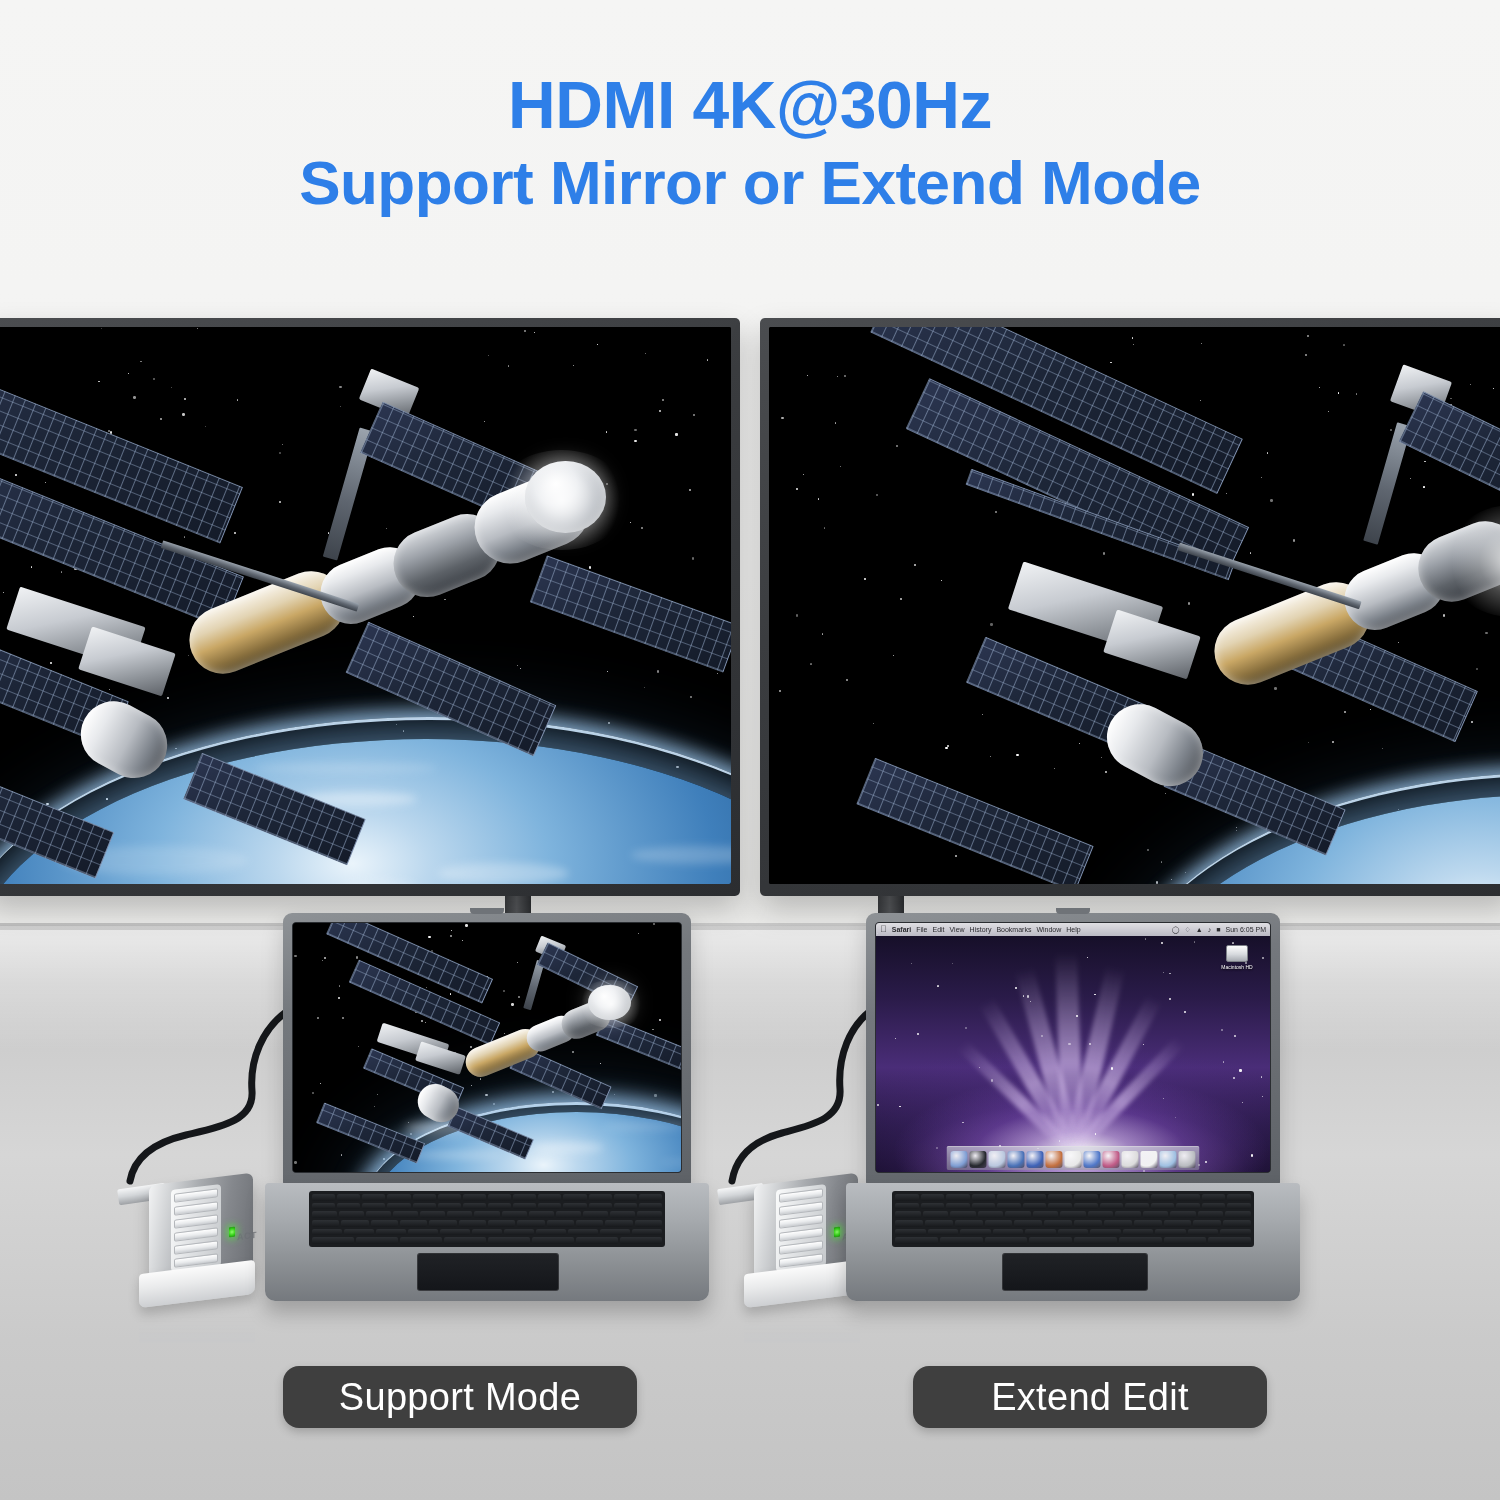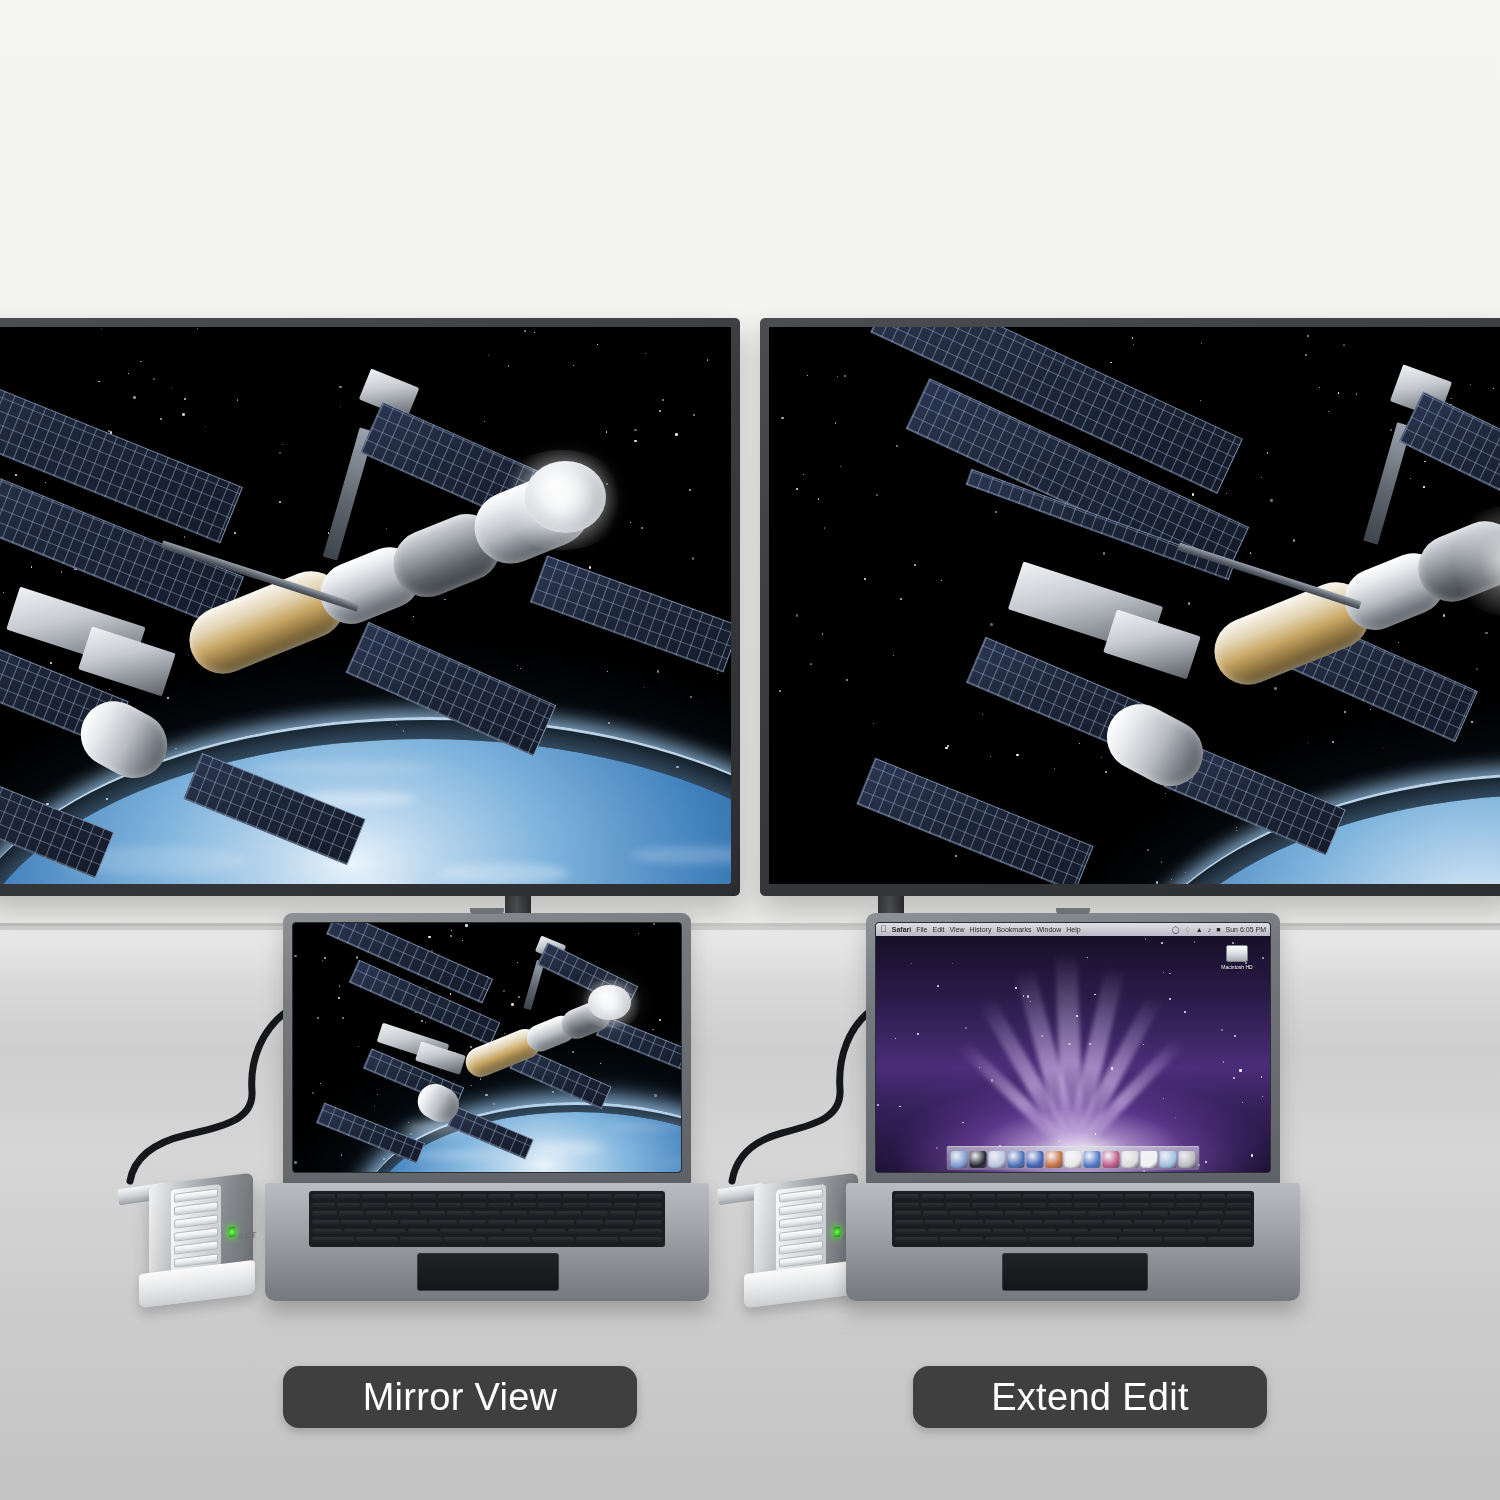--- a/index.html
+++ b/index.html
@@ -279,20 +279,24 @@
 </head>
 <body>
 
 <div id="stage">
 
   <div class="wall"></div>
   <div class="desk"></div>
   <div class="desk-edge"></div>
   <div class="desk-sheen"></div>
 
+  <div class="headline">
+    <span class="l1">HDMI 4K@30Hz</span>
+    <span class="l2">Support Mirror or Extend Mode</span>
+  </div>
 
   <div class="mon-neck" id="neck-left"></div>
   <div class="mon-neck" id="neck-right"></div>
 
   <div class="monitor" id="monitor-left">
     <div class="screen">
       <div class="space">
         <div class="stars">
             <i class="star" style="left:11.27%;top:67.30%;width:2.46px;height:2.46px;opacity:0.70;"></i>
             <i class="star" style="left:15.57%;top:18.76%;width:2.34px;height:2.34px;opacity:0.85;"></i>
@@ -1076,19 +1080,19 @@
             <span class="key"></span>
             <span class="key"></span>
           </div>
         </div>
       <div class="trackpad" style="left:156px; top:70px; width:146px; height:38px;"></div>
     </div>
     <div class="notch" style="left:190px; top:-5px;"></div>
   </div>
 
   <div class="pill" id="pill-mirror">
-    <span>Mirror View</span>
+    <span>Support Mode</span>
   </div>
   <div class="pill" id="pill-extend">
     <span>Extend Edit</span>
   </div>
 
 </div>
 
 </body></html>

